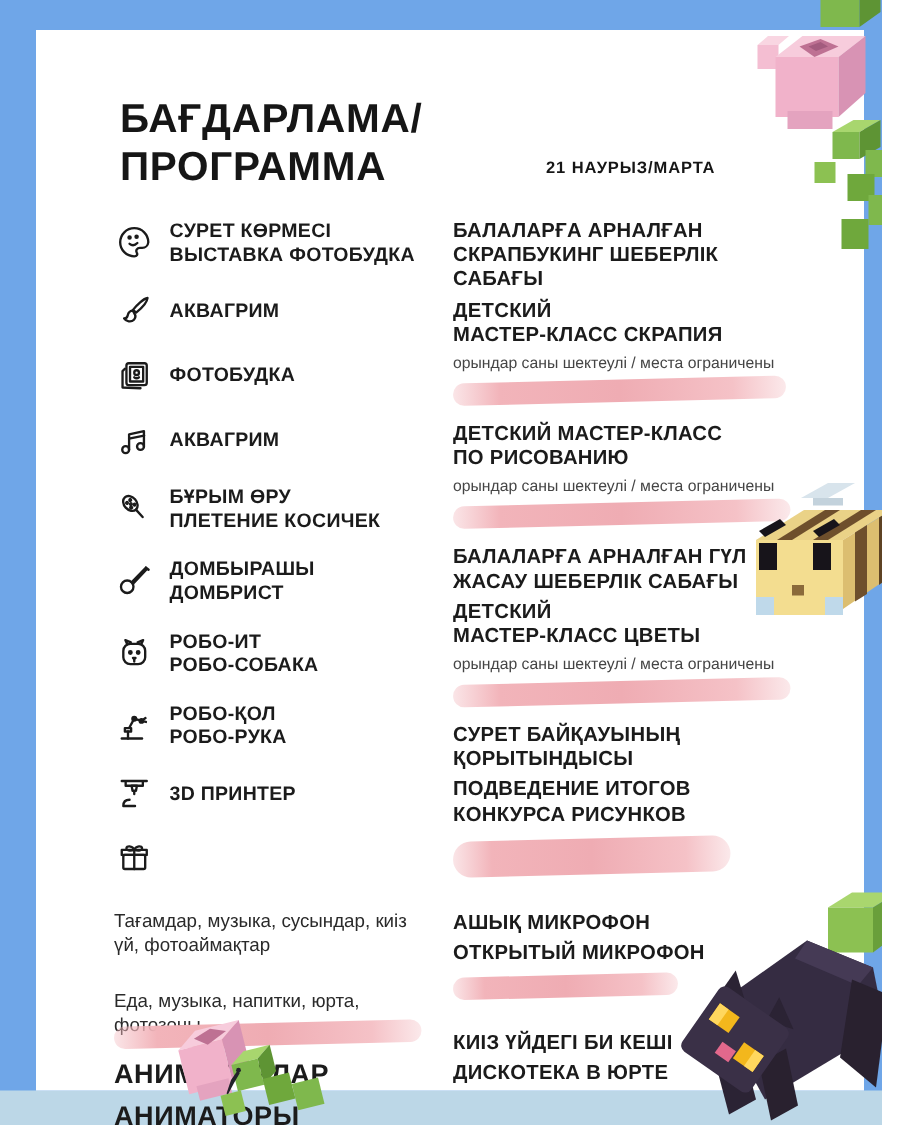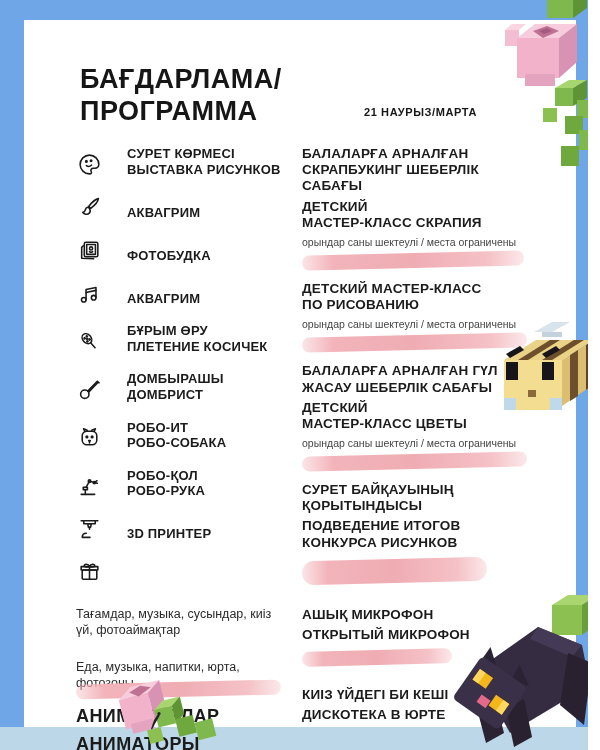--- a/index.html
+++ b/index.html
@@ -8,21 +8,21 @@
   .footer-band { position:absolute; left:0; top:727px; width:600px; height:23px; background:#BCD7E7; }
   .card { position:absolute; left:24px; top:20px; width:552px; height:707px; background:#FFFFFF; }
 
   .title { position:absolute; left:56px; top:44px; font-size:27px; font-weight:bold;
            color:#161616; line-height:1.18; letter-spacing:0.5px; }
   .date  { position:absolute; left:340px; top:86px; font-size:11px; font-weight:bold;
            color:#161616; letter-spacing:0.6px; }
 
   
   .left-col { position:absolute; left:52px; top:126px; width:218px; }
-  .row { display:flex; align-items:flex-end; gap:25px; margin-bottom:17px; }
+  .row { display:flex; align-items:center; gap:11px; margin-bottom:17px; }
   .row .icon { flex:0 0 26px; height:26px; display:flex; align-items:center; justify-content:center; }
   .row svg { width:25px; height:25px; }
   .lbl { font-size:13px; font-weight:bold; color:#1b1b1b; line-height:1.2; letter-spacing:0.2px; }
   .amen { font-size:12.5px; color:#2a2a2a; line-height:1.28; margin-top:21px; width:212px; }
   .anim { font-size:18px; font-weight:bold; color:#1b1b1b; letter-spacing:0.4px; margin-top:9px; }
 
   
   .right-col { position:absolute; left:278px; top:126px; width:228px; }
   .event { margin-bottom:13px; }
   .ev-kk, .ev-ru { font-size:13.5px; font-weight:bold; color:#1b1b1b;
@@ -58,21 +58,21 @@
         <span class="icon">
           <svg viewBox="0 0 24 24" fill="none" stroke="#1b1b1b" stroke-width="1.5" stroke-linecap="round" stroke-linejoin="round">
             <path d="M12 3a9 9 0 1 0 0 18c1.8 0 2.3-1.2 1.6-2.4-.8-1.5.3-3 1.9-3h1.6A4 4 0 0 0 21 12 9 9 0 0 0 12 3z"></path>
             <circle cx="9" cy="9" r="0.7" fill="#1b1b1b"></circle>
               <circle cx="13.5" cy="8.5" r="0.7" fill="#1b1b1b"></circle>
             <path d="M9 13q2.5 2 5-0.5"></path>
           </svg>
         </span>
         <div class="lbl">
           <div>СУРЕТ КӨРМЕСІ</div>
-          <div>ВЫСТАВКА РИСУНКОВ</div>
+          <div>ВЫСТАВКА ФОТОБУДКА</div>
         </div>
       </div>
 
       <div class="row">
         <span class="icon">
           <svg viewBox="0 0 24 24" fill="none" stroke="#1b1b1b" stroke-width="1.5" stroke-linecap="round" stroke-linejoin="round">
             <path d="M20.5 3.5c-2.5.3-7 4.6-9.3 7.6l2 1.8c2.8-2.2 7-6.4 7.3-9.4z"></path>
             <path d="M11 11.5c-1.8.3-2.8 1.4-3.2 3.2-.3 1.3-1.2 1.9-2.3 1.9 1.2 2 4.6 2.6 6.3.8 1-1.1 1.1-2.8.2-4.1z"></path>
           </svg>
         </span>

